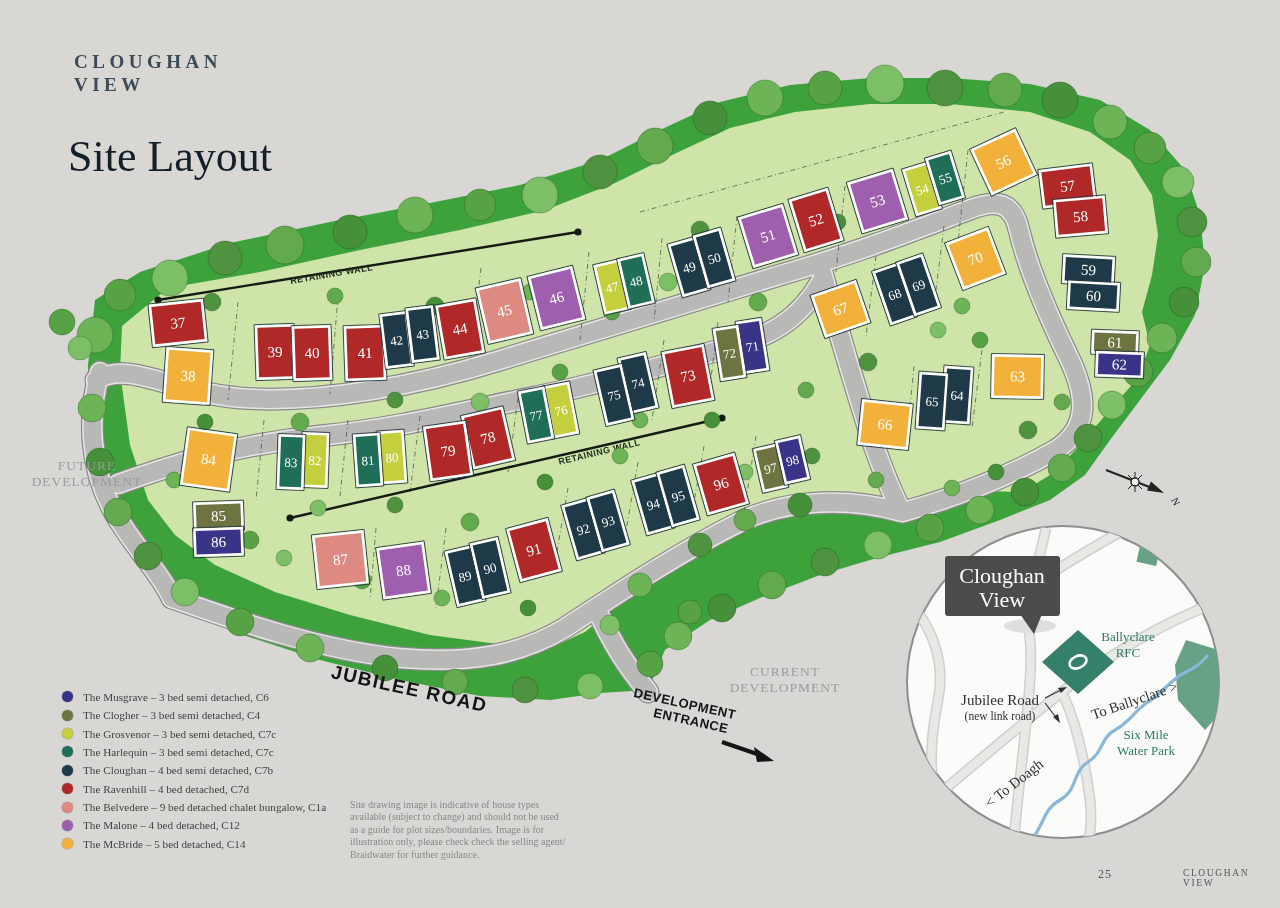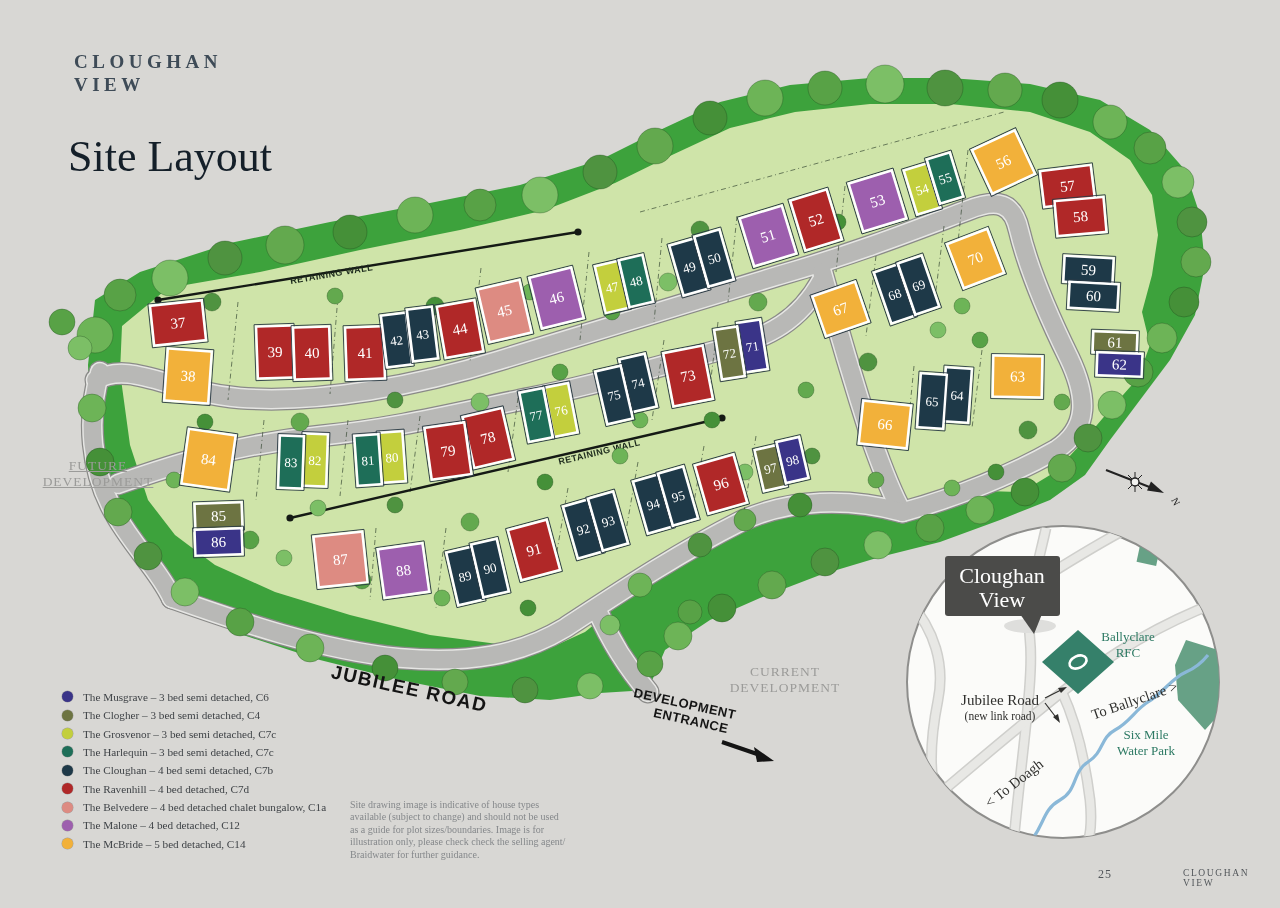--- a/index.html
+++ b/index.html
@@ -15,21 +15,21 @@
   .legend-row{display:flex;align-items:center;height:11.5px;margin-bottom:6.9px;}
   .legend-dot{width:11px;height:11px;border-radius:50%;margin-right:10px;flex:0 0 auto;
               box-shadow:0 0 0 0.5px rgba(0,0,0,.25);}
   .legend-label{font-size:11.2px;color:#3f4347;white-space:nowrap;}
   
   #disclaimer{position:absolute;left:350px;top:799px;font-size:10px;line-height:12.4px;
               color:#85888b;}
   
   .area-label{position:absolute;text-align:center;color:#9b9b99;font-size:13.5px;
               letter-spacing:1px;line-height:16px;}
-  #future-dev{left:33px;top:458px;width:130px;text-decoration:underline;}
+  #future-dev{left:22px;top:458px;width:130px;}
   #current-dev{left:715px;top:628px;width:140px;margin-top:36px;}
   
   #footer-page{position:absolute;left:1098px;top:867px;font-size:12px;letter-spacing:1px;color:#53575b;}
   #footer-brand{position:absolute;left:1158px;top:868px;font-size:9.5px;letter-spacing:1.6px;color:#53575b;padding-left:25px;}
   
   text{font-family:"Liberation Serif","DejaVu Serif",serif;}
   .plotnum{fill:#ffffff;text-anchor:middle;}
   .walllabel{font-size:9px;font-weight:bold;fill:#1c2a1c;letter-spacing:.5px;
              font-family:"Liberation Sans","DejaVu Sans",sans-serif;text-anchor:middle;}
   .bigroad{font-size:19px;font-weight:bold;fill:#141414;letter-spacing:1.5px;
@@ -648,21 +648,21 @@
       <div class="legend-row">
         <span class="legend-dot" style="background: rgb(30, 57, 72);"></span>
         <span class="legend-label">The Cloughan – 4 bed semi detached, C7b</span>
       </div>
       <div class="legend-row">
         <span class="legend-dot" style="background: rgb(176, 40, 40);"></span>
         <span class="legend-label">The Ravenhill – 4 bed detached, C7d</span>
       </div>
       <div class="legend-row">
         <span class="legend-dot" style="background: rgb(221, 139, 130);"></span>
-        <span class="legend-label">The Belvedere – 4 bed detached chalet bungalow, C1a</span>
+        <span class="legend-label">The Belvedere – 9 bed detached chalet bungalow, C1a</span>
       </div>
       <div class="legend-row">
         <span class="legend-dot" style="background: rgb(157, 95, 174);"></span>
         <span class="legend-label">The Malone – 4 bed detached, C12</span>
       </div>
       <div class="legend-row">
         <span class="legend-dot" style="background: rgb(242, 177, 58);"></span>
         <span class="legend-label">The McBride – 5 bed detached, C14</span>
       </div>
     </div>

